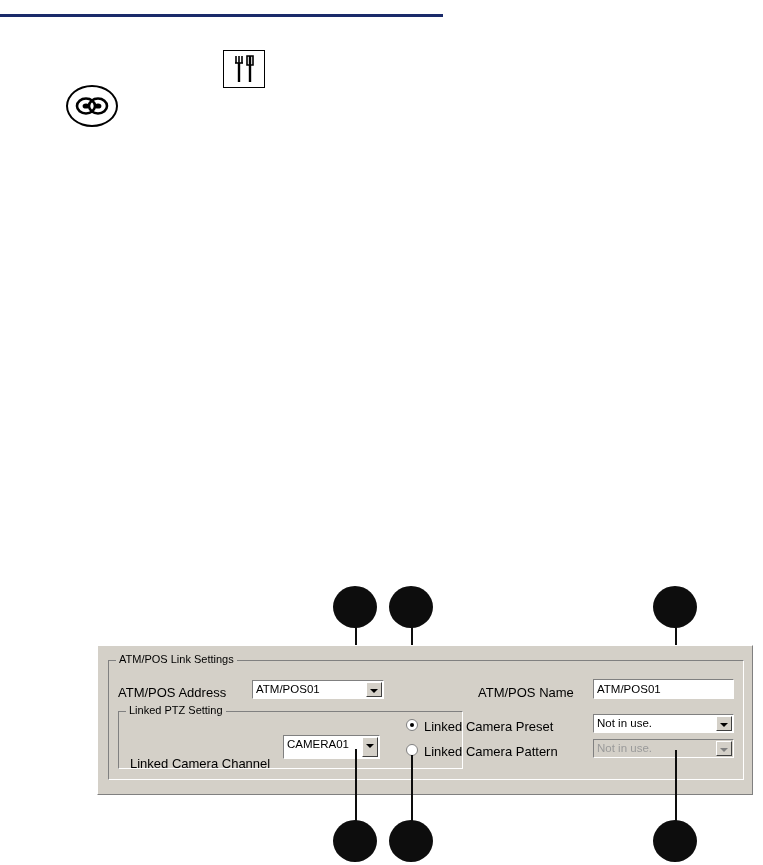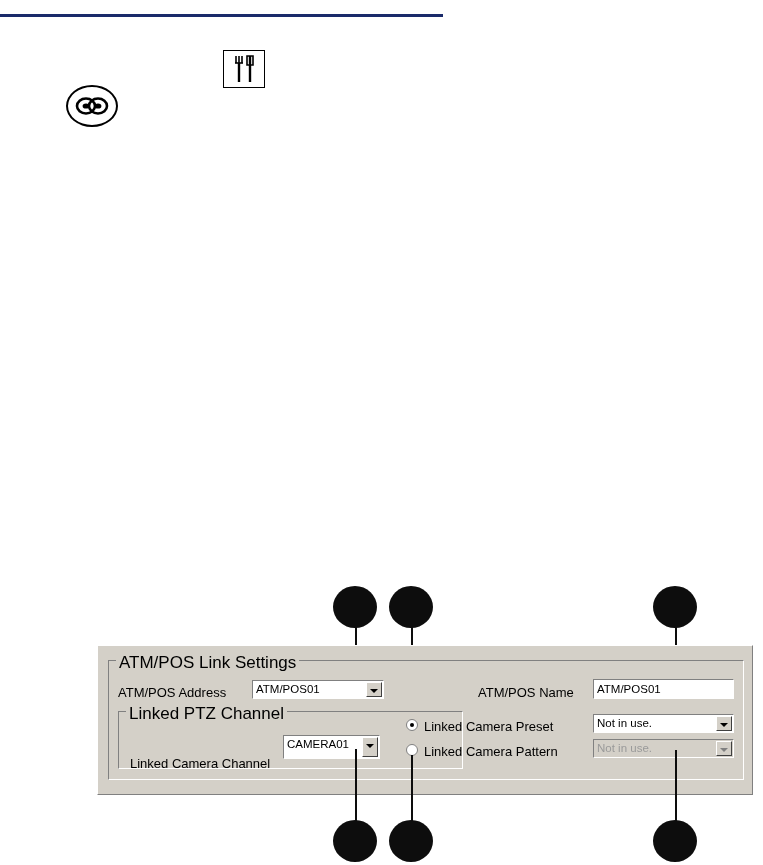--- a/index.html
+++ b/index.html
@@ -89,21 +89,21 @@
   .group {
     position: absolute;
     border: 1px solid #808080;
     border-right-color: #ffffff;
     border-bottom-color: #ffffff;
     box-sizing: border-box;
   }
   .group-title {
     position: absolute;
     background: #d4d0c8;
-    font-size: 17px;
+    font-size: 11px;
     color: #000000;
     padding: 0 3px;
     white-space: nowrap;
   }
 
   .lbl {
     position: absolute;
     font-size: 13px;
     color: #000000;
     white-space: nowrap;
@@ -231,21 +231,21 @@
     <span class="combo-text">ATM/POS01</span>
     <span class="arrow-btn">
         <span class="tri"></span>
       </span>
   </div>
 
   <div class="lbl" style="left:380px; top:39px;">ATM/POS Name</div>
   <div class="textbox" style="left:495px; top:33px; width:141px; height:20px;">ATM/POS01</div>
 
   <div class="group" style="left:20px; top:65px; width:345px; height:58px;"></div>
-  <div class="group-title" style="left:28px; top:58px;">Linked PTZ Channel</div>
+  <div class="group-title" style="left:28px; top:58px;">Linked PTZ Setting</div>
 
   <div class="lbl" style="left:32px; top:110px;">Linked Camera Channel</div>
   <div class="combo" style="left:185px; top:89px; width:97px; height:24px;">
     <span class="combo-text">CAMERA01</span>
     <span class="arrow-btn">
         <span class="tri"></span>
       </span>
   </div>
 
   <div class="radio" style="left:308px; top:73px;">

